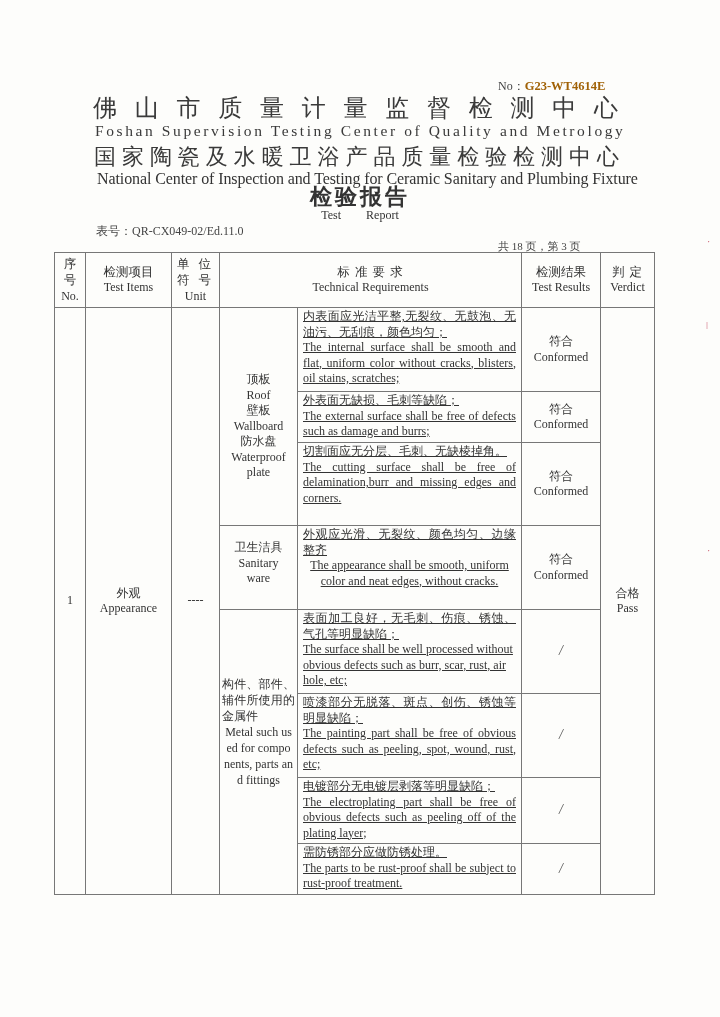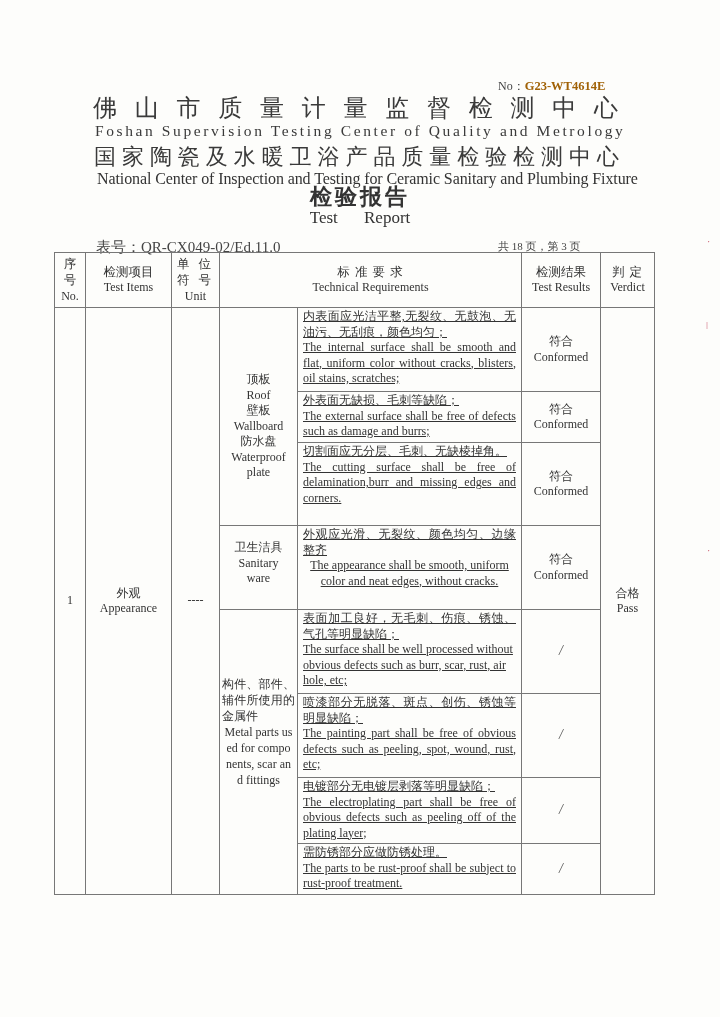--- a/index.html
+++ b/index.html
@@ -11,22 +11,22 @@
   .report-no { left:498px; top:78px; font-size:12px; color:#444; }
   .report-no b { font-weight:bold; color:#a16207; font-size:12.5px; }
   .cn-title1 { left:93px; top:92px; width:525px; font-size:24px; letter-spacing:0; color:#3a3a3a;
     display:flex; justify-content:space-between; font-family:"DejaVu Sans",sans-serif; font-weight:300; }
   .en-title1 { left:95px; top:122px; width:525px; font-size:15.5px; letter-spacing:2.6px; color:#3a3a3a; white-space:nowrap; }
   .cn-title2 { left:94px; top:142px; width:525px; font-size:22px; color:#3a3a3a;
     display:flex; justify-content:space-between; font-family:"DejaVu Sans",sans-serif; }
   .en-title2 { left:97px; top:170px; font-size:16px; color:#333; white-space:nowrap; letter-spacing:-0.1px; }
   .cn-report { left:0; width:720px; top:182px; text-align:center; font-size:22px; font-weight:bold; letter-spacing:3px;
     font-family:Liberation Sans, sans-serif; color:#333; }
-  .en-report { left:0; width:720px; top:208px; text-align:center; font-size:17px; color:#333; word-spacing:22px; }
-  .form-no { left:96px; top:238px; font-size:15px; color:#444; }
+  .en-report { left:0; width:720px; top:208px; text-align:center; font-size:12px; color:#333; word-spacing:22px; }
+  .form-no { left:96px; top:223px; font-size:12px; color:#444; }
   .page-info { left:498px; top:239px; font-size:11px; color:#444; }
 
   table.rep {
     position:absolute; left:54px; top:252px; width:600px; border-collapse:collapse;
     font-size:12px; line-height:15.5px; color:#333; table-layout:fixed;
   }
   table.rep td { border:1px solid #777; padding:0; vertical-align:middle; text-align:center; }
   table.rep td.req { text-align:justify; padding:1px 5px 1px 5px; vertical-align:top;text-decoration:underline; }
   .hdr td { height:54px; }
   .hdr .cn { font-size:12.5px; letter-spacing:1px; }
@@ -182,21 +182,21 @@
         </td>
     <td>
           <div>符合</div>
           <div>Conformed</div>
         </td>
   </tr>
 
   <tr style="height:84px">
     <td rowspan="4" style="vertical-align:middle;padding:0 2px 40px 2px;line-height:16px">
       <div style="text-align:justify">构件、部件、辅件所使用的金属件</div>
-      <div style="word-break:break-all;padding:0 2px">Metal parts used for components, scar and fittings</div>
+      <div style="word-break:break-all;padding:0 2px">Metal such used for components, parts and fittings</div>
     </td>
     <td class="req">
           <div>表面加工良好，无毛刺、伤痕、锈蚀、气孔等明显缺陷；</div>
           <div style="text-align:left">The surface shall be well processed without obvious defects such as burr, scar, rust, air hole, etc;</div>
         </td>
     <td><span class="slash">/</span></td>
   </tr>
   <tr style="height:84px">
     <td class="req">
           <div>喷漆部分无脱落、斑点、创伤、锈蚀等明显缺陷；</div>

